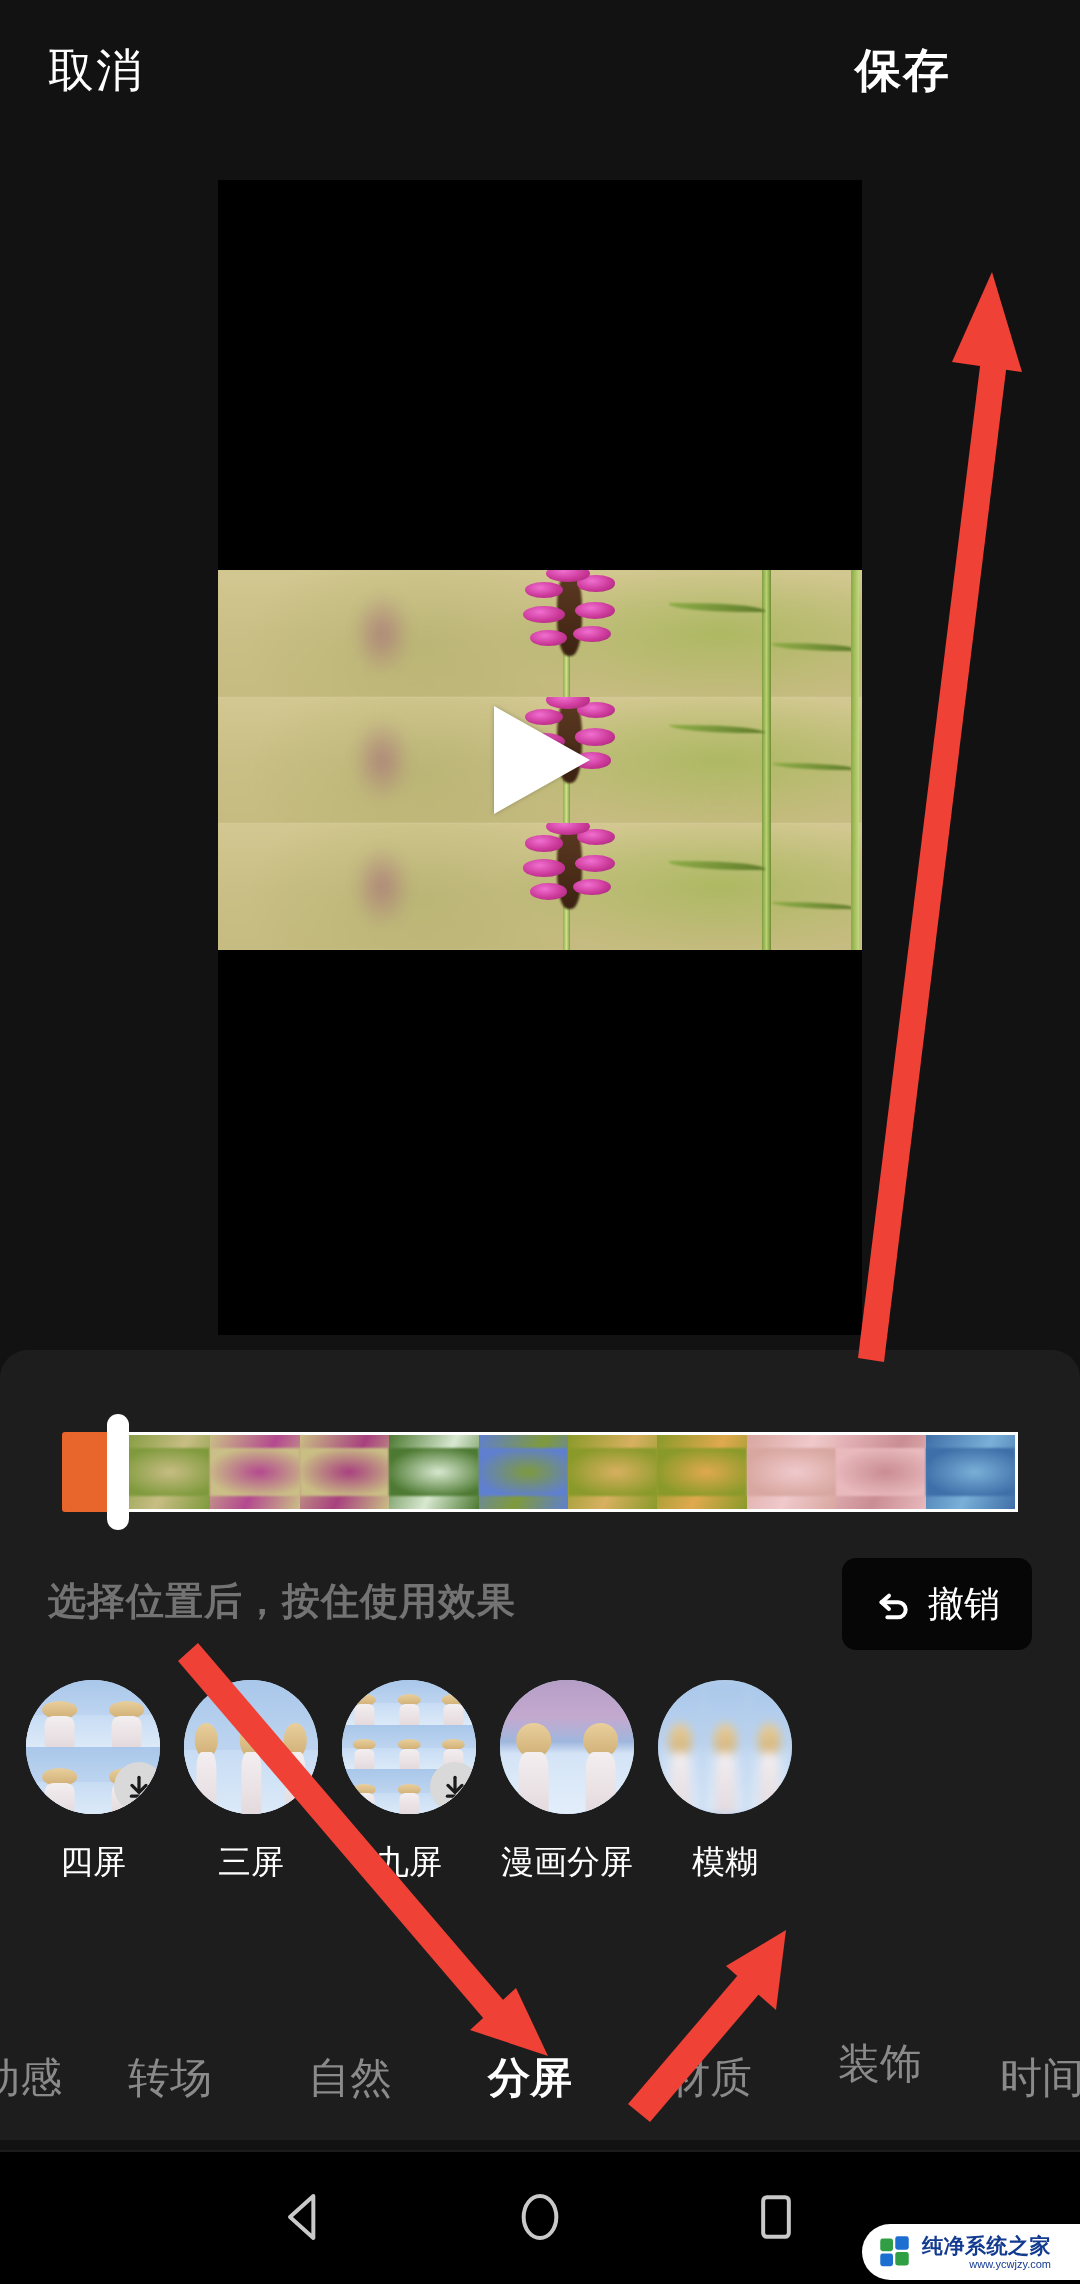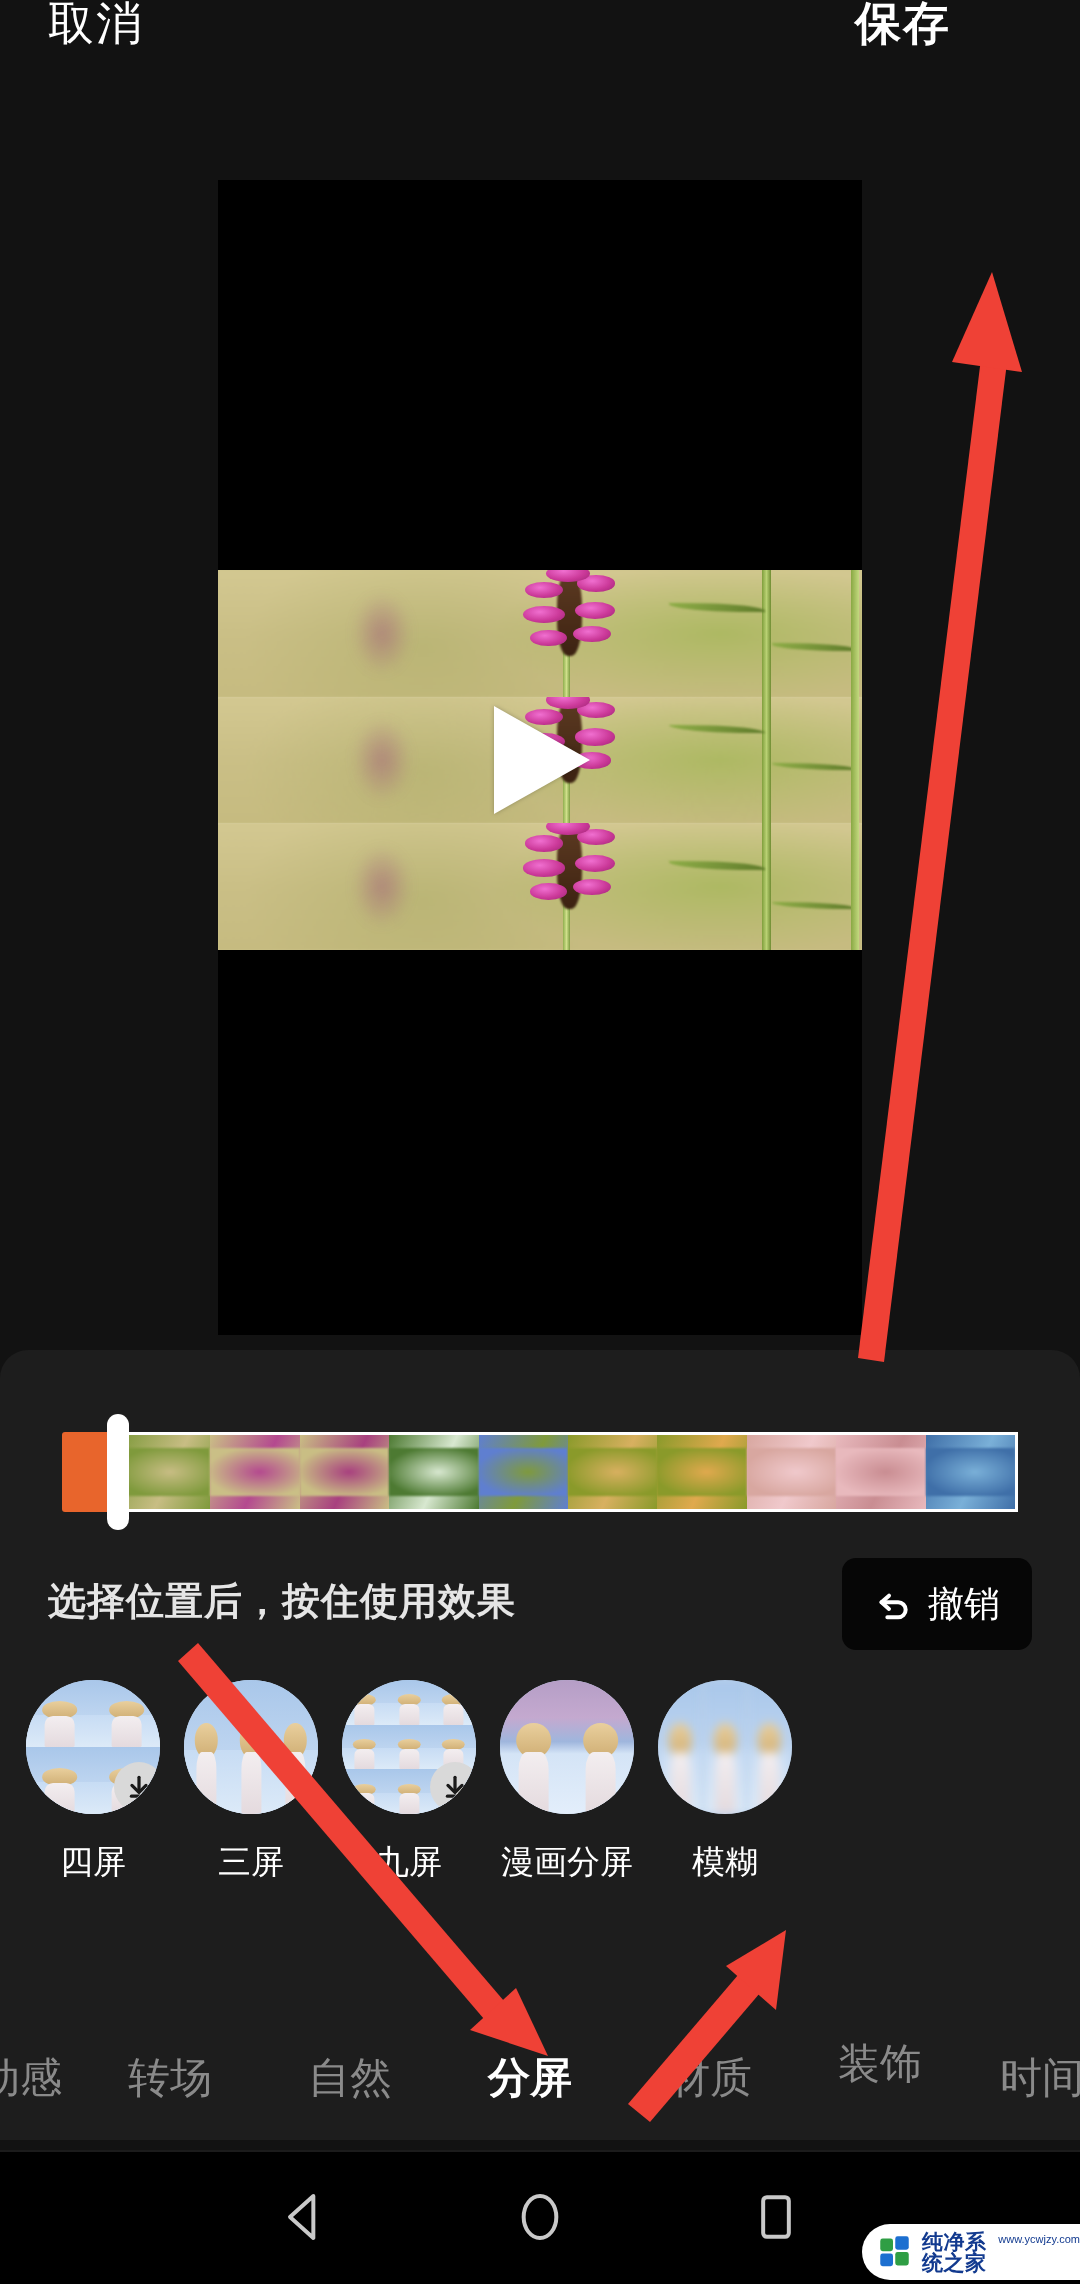--- a/index.html
+++ b/index.html
@@ -7,21 +7,21 @@
   body {
     background:#121212;
     font-family:"Liberation Sans","DejaVu Sans",sans-serif;
     color:#fff;
     position:relative;
   }
 
   
   #topbar{
     position:absolute; left:0; top:0; width:999px; height:140px;
-    display:flex; align-items:flex-start; justify-content:space-between;
+    display:flex; align-items:center; justify-content:space-between;
     padding:0 48px; z-index:5;
   }
   .topbtn{ font-size:46px; line-height:1; color:#ffffff; letter-spacing:2px; }
   #saveBtn{ font-weight:bold; }
 
   
   #previewWrap{
     position:absolute; left:0; top:140px; width:1080px; height:1210px;
     background:#121212;
   }
@@ -137,21 +137,21 @@
     position:absolute; left:107px; top:4px; width:22px; height:116px;
     background:#ffffff; border-radius:11px; z-index:6;
   }
 
   
   #hintRow{
     position:absolute; left:0; top:200px; width:1080px; height:110px;
   }
   #hintText{
     position:absolute; left:48px; top:26px;
-    font-size:38px; font-weight:bold; color:#e5e5e5; letter-spacing:1px;
+    font-size:38px; font-weight:bold; color:#737373; letter-spacing:1px;
   }
   #undoBtn{
     position:absolute; right:48px; top:8px;
     width:190px; height:92px; background:#060606; border-radius:14px;
     display:flex; align-items:center; justify-content:center; gap:14px;
   }
   #undoIcon{ width:40px; height:40px; flex:0 0 auto; }
   #undoLabel{ font-size:36px; color:#fff; }
 
   
@@ -229,21 +229,21 @@
   #navTopLine{ position:absolute; left:0; top:0; width:1080px; height:2px; background:#1c1c1c; }
   .navIcon{ width:56px; height:56px; }
 
   
   #watermark{
     position:absolute; right:0; bottom:4px; width:218px; height:56px;
     background:#ffffff; border-radius:28px 0 0 28px;
     display:flex; align-items:center; gap:8px; padding-left:16px; z-index:7;
   }
   #wmLogo{ width:36px; height:36px; flex:0 0 auto; }
-  #wmTextBox{ display:flex; flex-direction:row; line-height:1; }
+  #wmTextBox{ display:flex; flex-direction:column; line-height:1;text-align:right; }
   #wmTitle{ font-size:21px; font-weight:bold; color:#123a8f; letter-spacing:.5px; }
   #wmUrl{ font-size:11px; color:#123a8f; margin-top:3px; }
 
   
   #arrows{
     position:absolute; left:0; top:0; width:1080px; height:2284px;
     pointer-events:none; z-index:9;
   }
 </style>
 </head>

